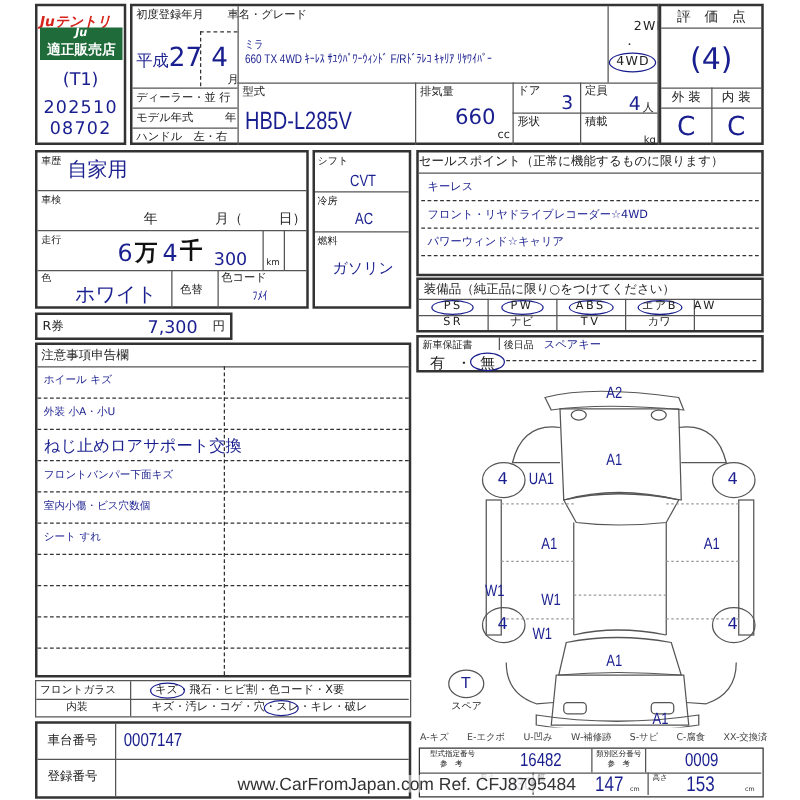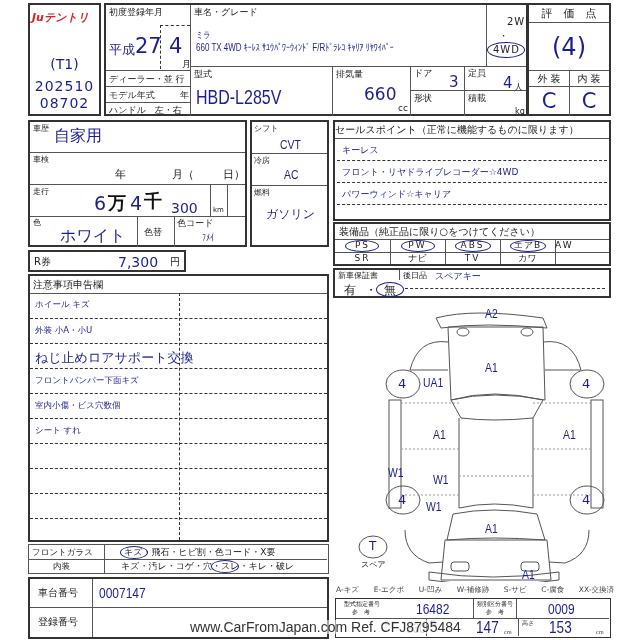--- a/index.html
+++ b/index.html
@@ -17,20 +17,24 @@
   .dash-v { position: absolute; width: 0; border-left: 1.5px dashed #333; }
   .circle { position: absolute; border: 1.5px solid #1a1f8f; border-radius: 50%; }
 </style>
 </head>
 <body>
 
 <div class="box" style="left:28px;top:3px;width:73px;height:113px;">
   <div class="abs" style="left:2px;top:1px;width:66px;height:15px;text-align:left;">
     <span style="font-size:11px;font-weight:bold;color:#d6241c;font-style:italic;">Juテントリ</span>
   </div>
+  <div class="abs" style="left:2px;top:17px;width:66px;height:26px;background:#1f6b3a;color:#fff;text-align:center;">
+    <div style="font-size:9px;font-weight:bold;font-style:italic;line-height:11px;">Ju</div>
+    <div style="font-size:11px;font-weight:bold;line-height:13px;">適正販売店</div>
+  </div>
   <div class="val" style="left:0;top:52px;width:69px;text-align:center;font-size:14px;color:#1a1f8f;">(T1)</div>
   <div class="val" style="left:0;top:74px;width:69px;text-align:center;font-size:14px;letter-spacing:1px;">202510</div>
   <div class="val" style="left:0;top:91px;width:69px;text-align:center;font-size:14px;letter-spacing:1px;">08702</div>
 </div>
 
 <div class="box" style="left:104px;top:3px;width:424px;height:113px;">
 
   <div class="lbl" style="left:3px;top:3px;">初度登録年月</div>
   <div class="dash-h" style="left:54px;top:20px;width:30px;"></div>
   <div class="dash-v" style="left:54px;top:20px;height:44px;"></div>
@@ -40,21 +44,21 @@
   <div class="lbl" style="left:76px;top:55px;">月</div>
   <div class="hl" style="left:0;top:65px;width:84px;"></div>
   <div class="lbl" style="left:3px;top:70px;">ディーラー・並 行</div>
   <div class="hl" style="left:0;top:81px;width:84px;"></div>
   <div class="lbl" style="left:3px;top:86px;">モデル年式</div>
   <div class="lbl" style="left:74px;top:86px;">年</div>
   <div class="hl" style="left:0;top:97px;width:84px;"></div>
   <div class="lbl" style="left:3px;top:101px;">ハンドル　左・右</div>
   <div class="vl" style="left:84px;top:0;height:111px;"></div>
 
-  <div class="lbl" style="left:88px;top:3px;">車名・グレード</div>
+  <div class="lbl" style="left:76px;top:3px;">車名・グレード</div>
   <div class="val cond" style="left:90px;top:26px;font-size:9px;">ミラ</div>
   <div class="val cond" style="left:90px;top:38px;font-size:10px;white-space:nowrap;">660 TX 4WD ｷｰﾚｽ ｻﾕｳﾊﾟﾜｰｳｨﾝﾄﾞ F/Rﾄﾞﾗﾚｺ ｷｬﾘｱ ﾘﾔﾜｲﾊﾟｰ</div>
   <div class="vl" style="left:380px;top:0;height:61px;"></div>
   <div class="lbl" style="left:386px;top:12px;font-size:10px;letter-spacing:1px;margin-left:15px;">2WD</div>
   <div class="lbl" style="left:393px;top:27px;font-size:9px;">・</div>
   <div class="circle" style="left:381px;top:37px;width:38px;height:16px;"></div>
   <div class="lbl" style="left:387px;top:40px;font-size:10px;letter-spacing:1px;">4WD</div>
 
   <div class="hl" style="left:84px;top:61px;width:336px;"></div>
 

